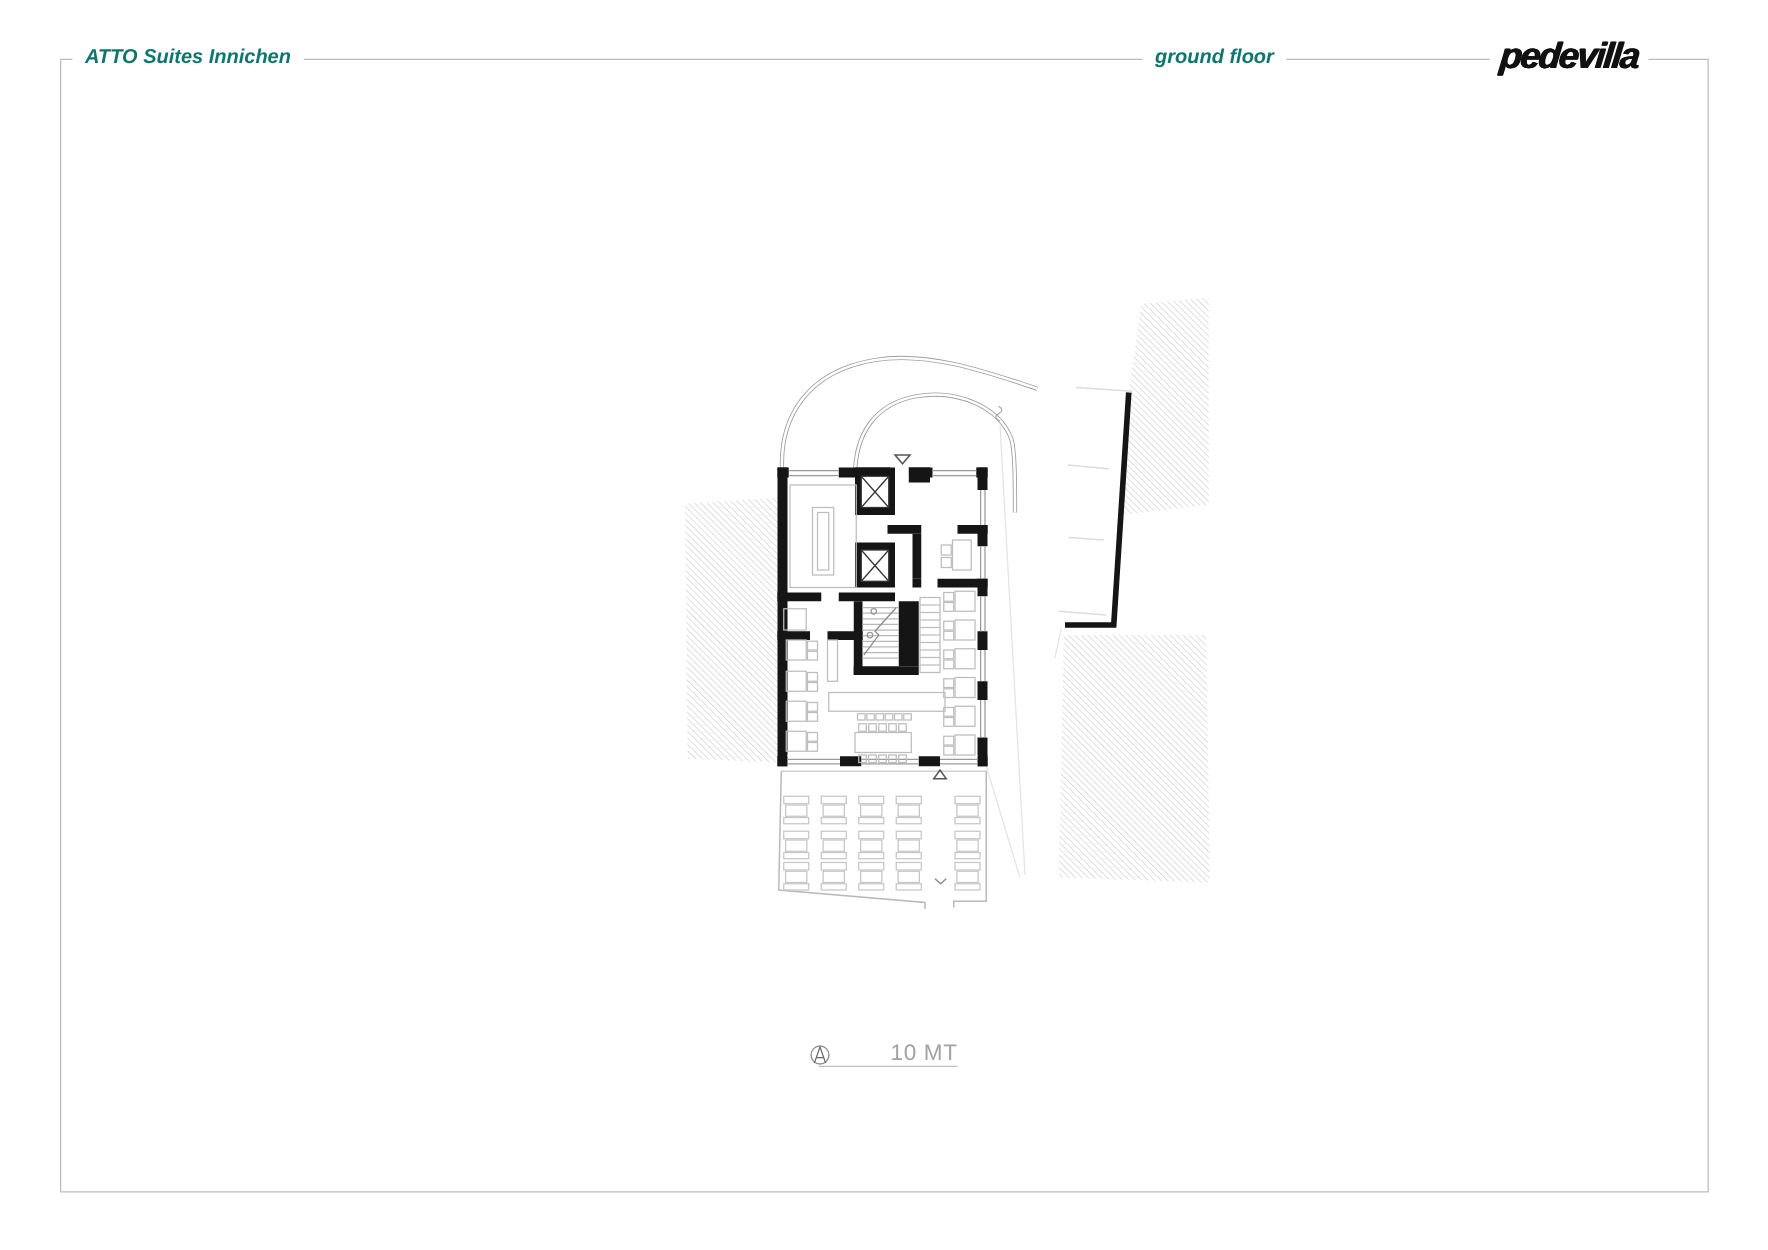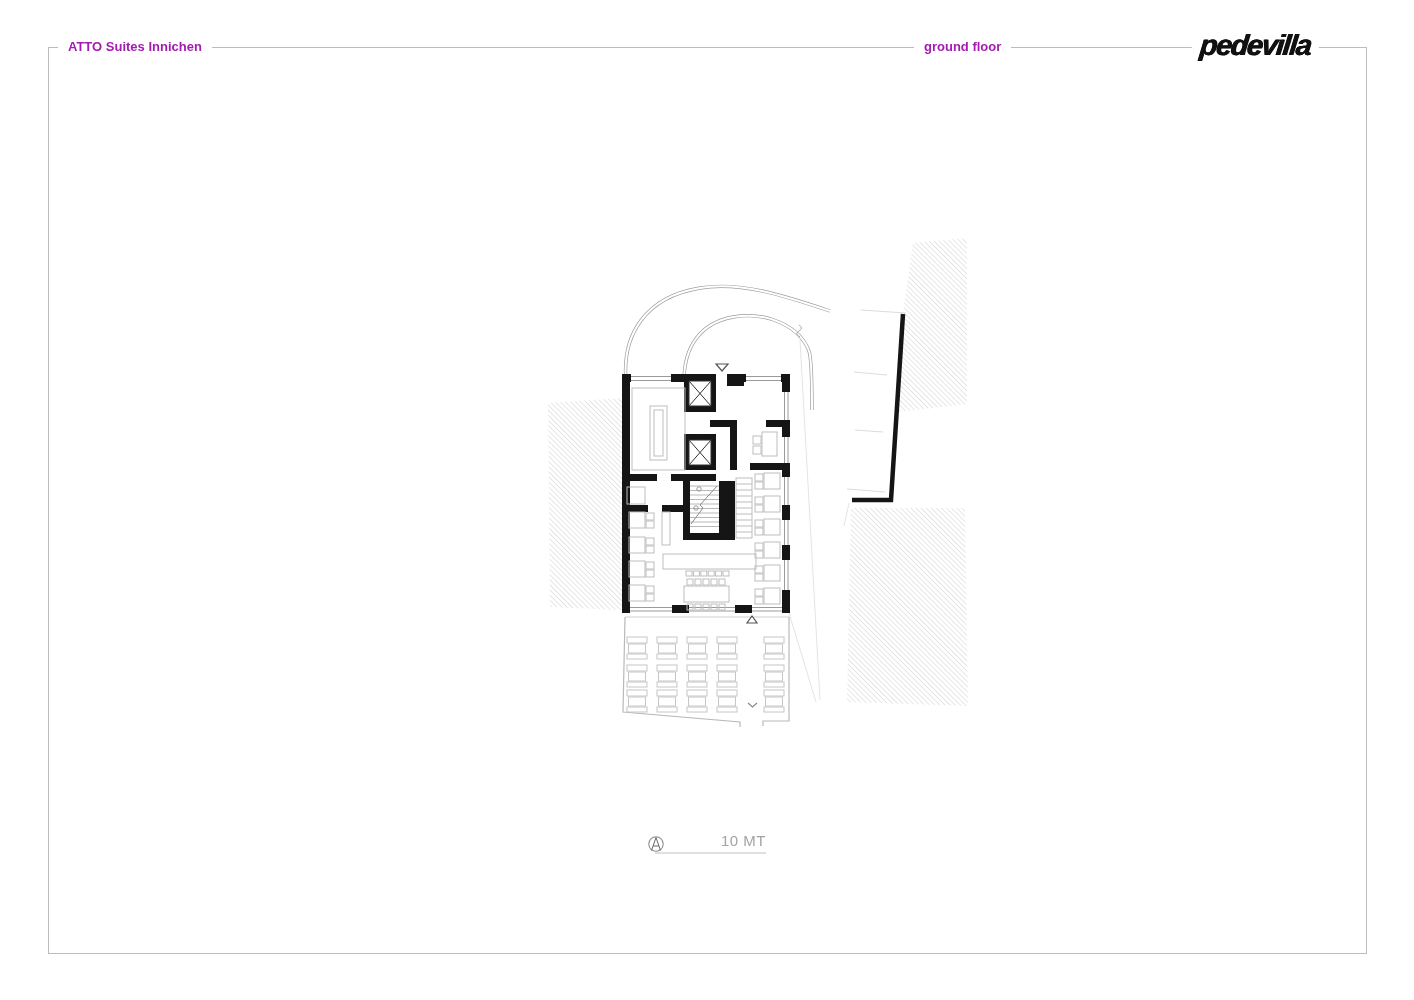--- a/index.html
+++ b/index.html
@@ -1,30 +1,30 @@
 <!DOCTYPE html>
 <html><head>
 <meta charset="utf-8">
 <style>
   html,body{margin:0;padding:0;background:#ffffff;width:1414px;height:1000px;
     font-family:"Liberation Sans",sans-serif;overflow:hidden;position:relative;}
   .sheet{position:absolute;inset:0;width:1414px;height:1000px;background:#fff;}
   .frame{position:absolute;left:48px;top:47px;width:1317px;height:905px;
     border:1px solid #bcbcbc;}
   .hdr-label{position:absolute;top:47px;transform:translateY(-54%);
-    background:#fff;padding:0 10px;font-weight:bold;font-size:13px;
-    color:#a21caf;white-space:nowrap;z-index:5;}
+    background:#fff;padding:0 10px;font-weight:bold;font-size:16px;
+    color:#0f766e;white-space:nowrap;z-index:5;font-style:italic;}
   .title{left:58px;}
   .floor{left:914px;}
   .logo{left:1192px;font-size:29px;font-style:italic;color:#111;
     letter-spacing:-1.5px;transform:translateY(-54%) skewX(-6deg);
     text-shadow:0.6px 0 0 #111, -0.3px 0 0 #111;padding:0 8px;}
   .plan-svg{position:absolute;left:0;top:0;z-index:2;}
   .scale-text{position:absolute;left:698px;top:832px;width:68px;text-align:right;
-    font-size:15px;color:#a3a3a3;letter-spacing:0.5px;z-index:4;}
+    font-size:18px;color:#a3a3a3;letter-spacing:0.5px;z-index:4;}
 </style>
 </head>
 <body>
 
 <div class="sheet">
 
   <div class="frame"></div>
 
   <div class="hdr-label title">ATTO Suites Innichen</div>
   <div class="hdr-label floor">ground floor</div>

